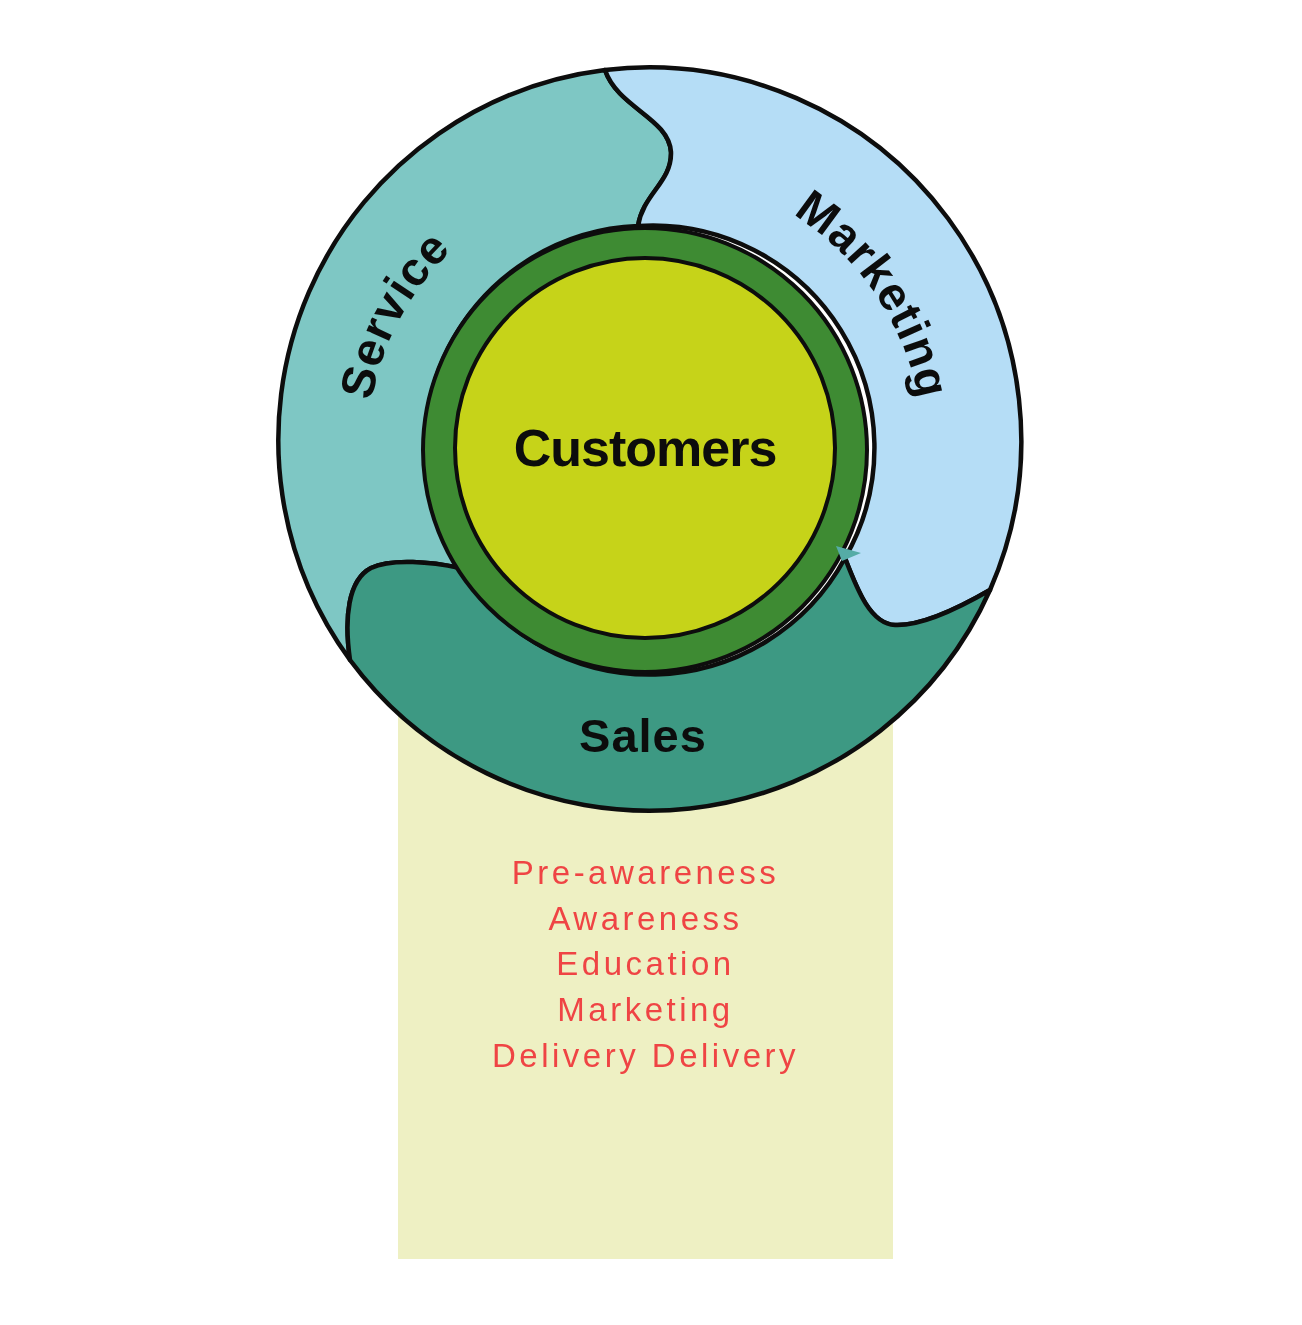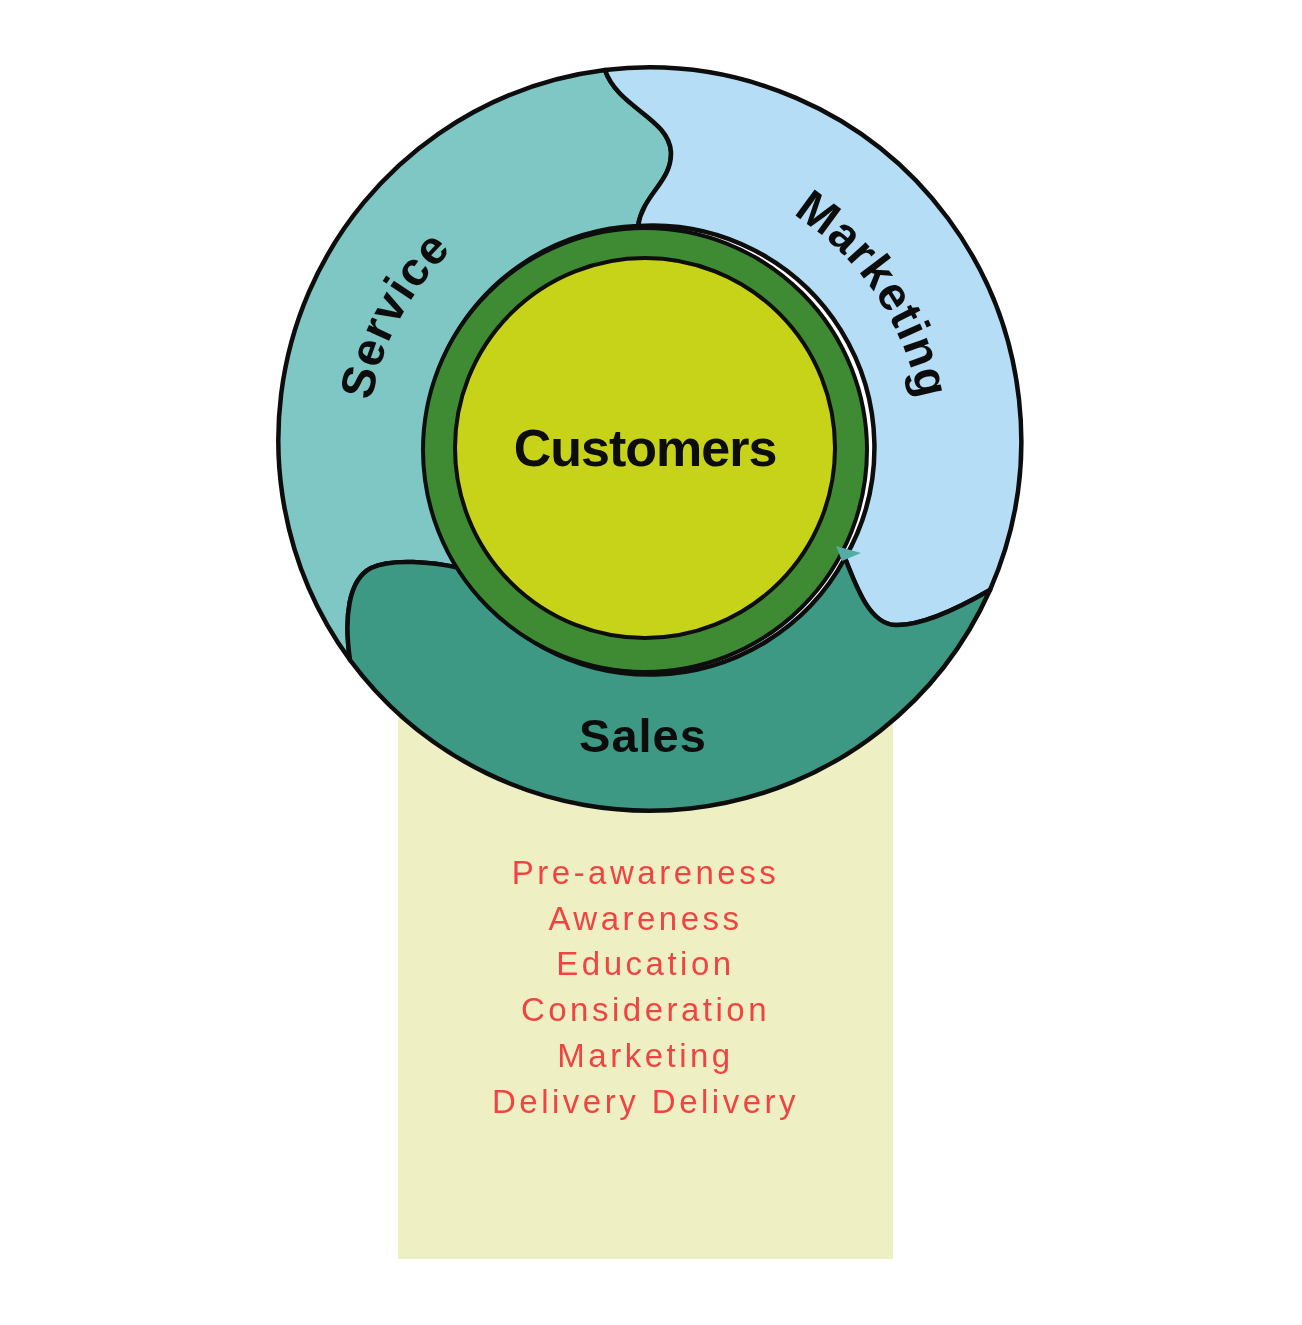--- a/index.html
+++ b/index.html
@@ -106,18 +106,17 @@
 
     <text class="seg-label" x="643" y="752" text-anchor="middle">Sales</text>
 
     <text class="center-label" x="645" y="466" text-anchor="middle">Customers</text>
   </svg>
 
   <div class="stage-list" style="color: #ef4444;">
     <div class="stage">Pre-awareness</div>
     <div class="stage">Awareness</div>
     <div class="stage">Education</div>
-    <div class="stage">Consideration</div>
     <div class="stage">Marketing</div>
     <div class="stage">Delivery Delivery</div>
   </div>
 
 </div>
 
 </body></html>

